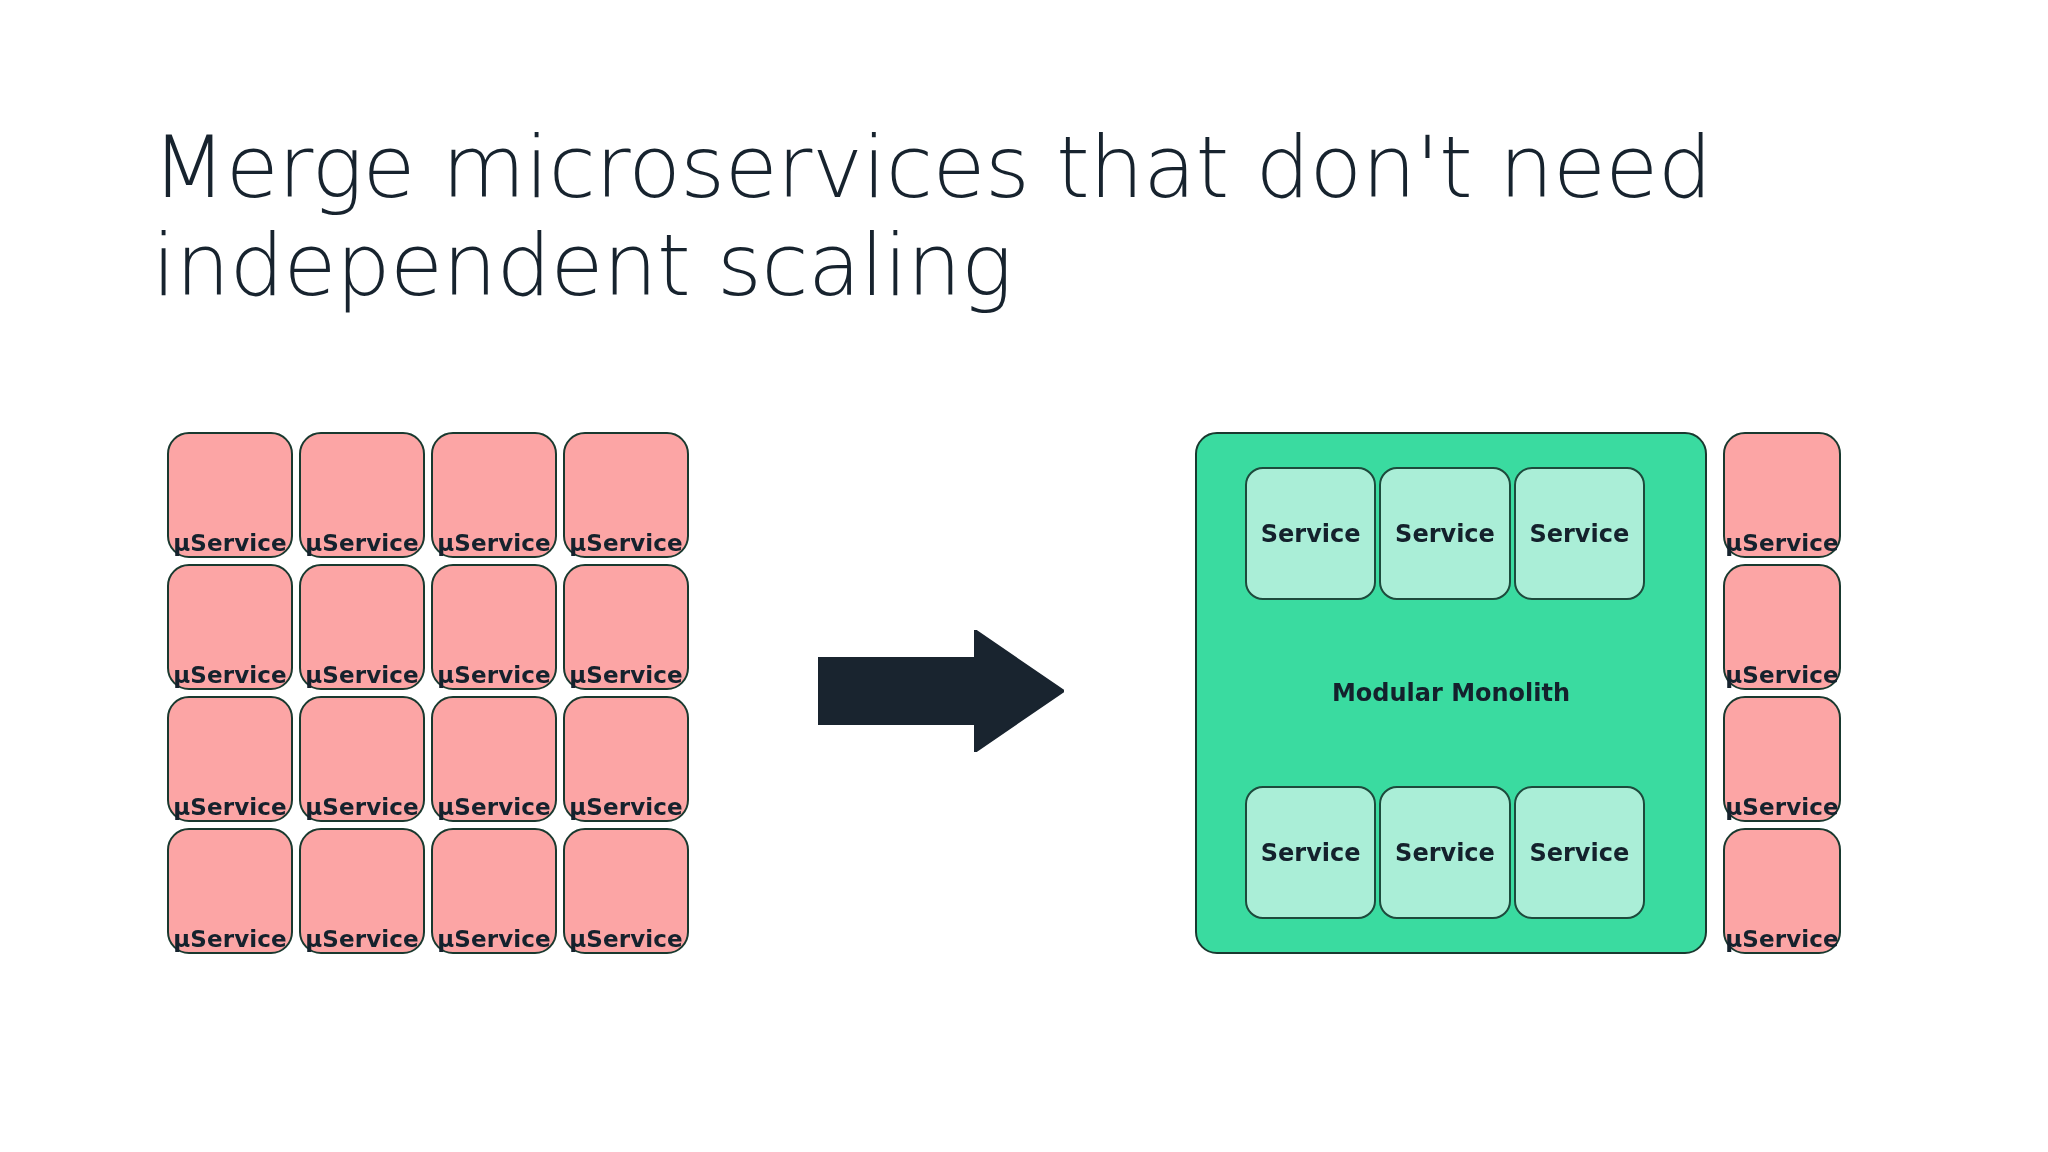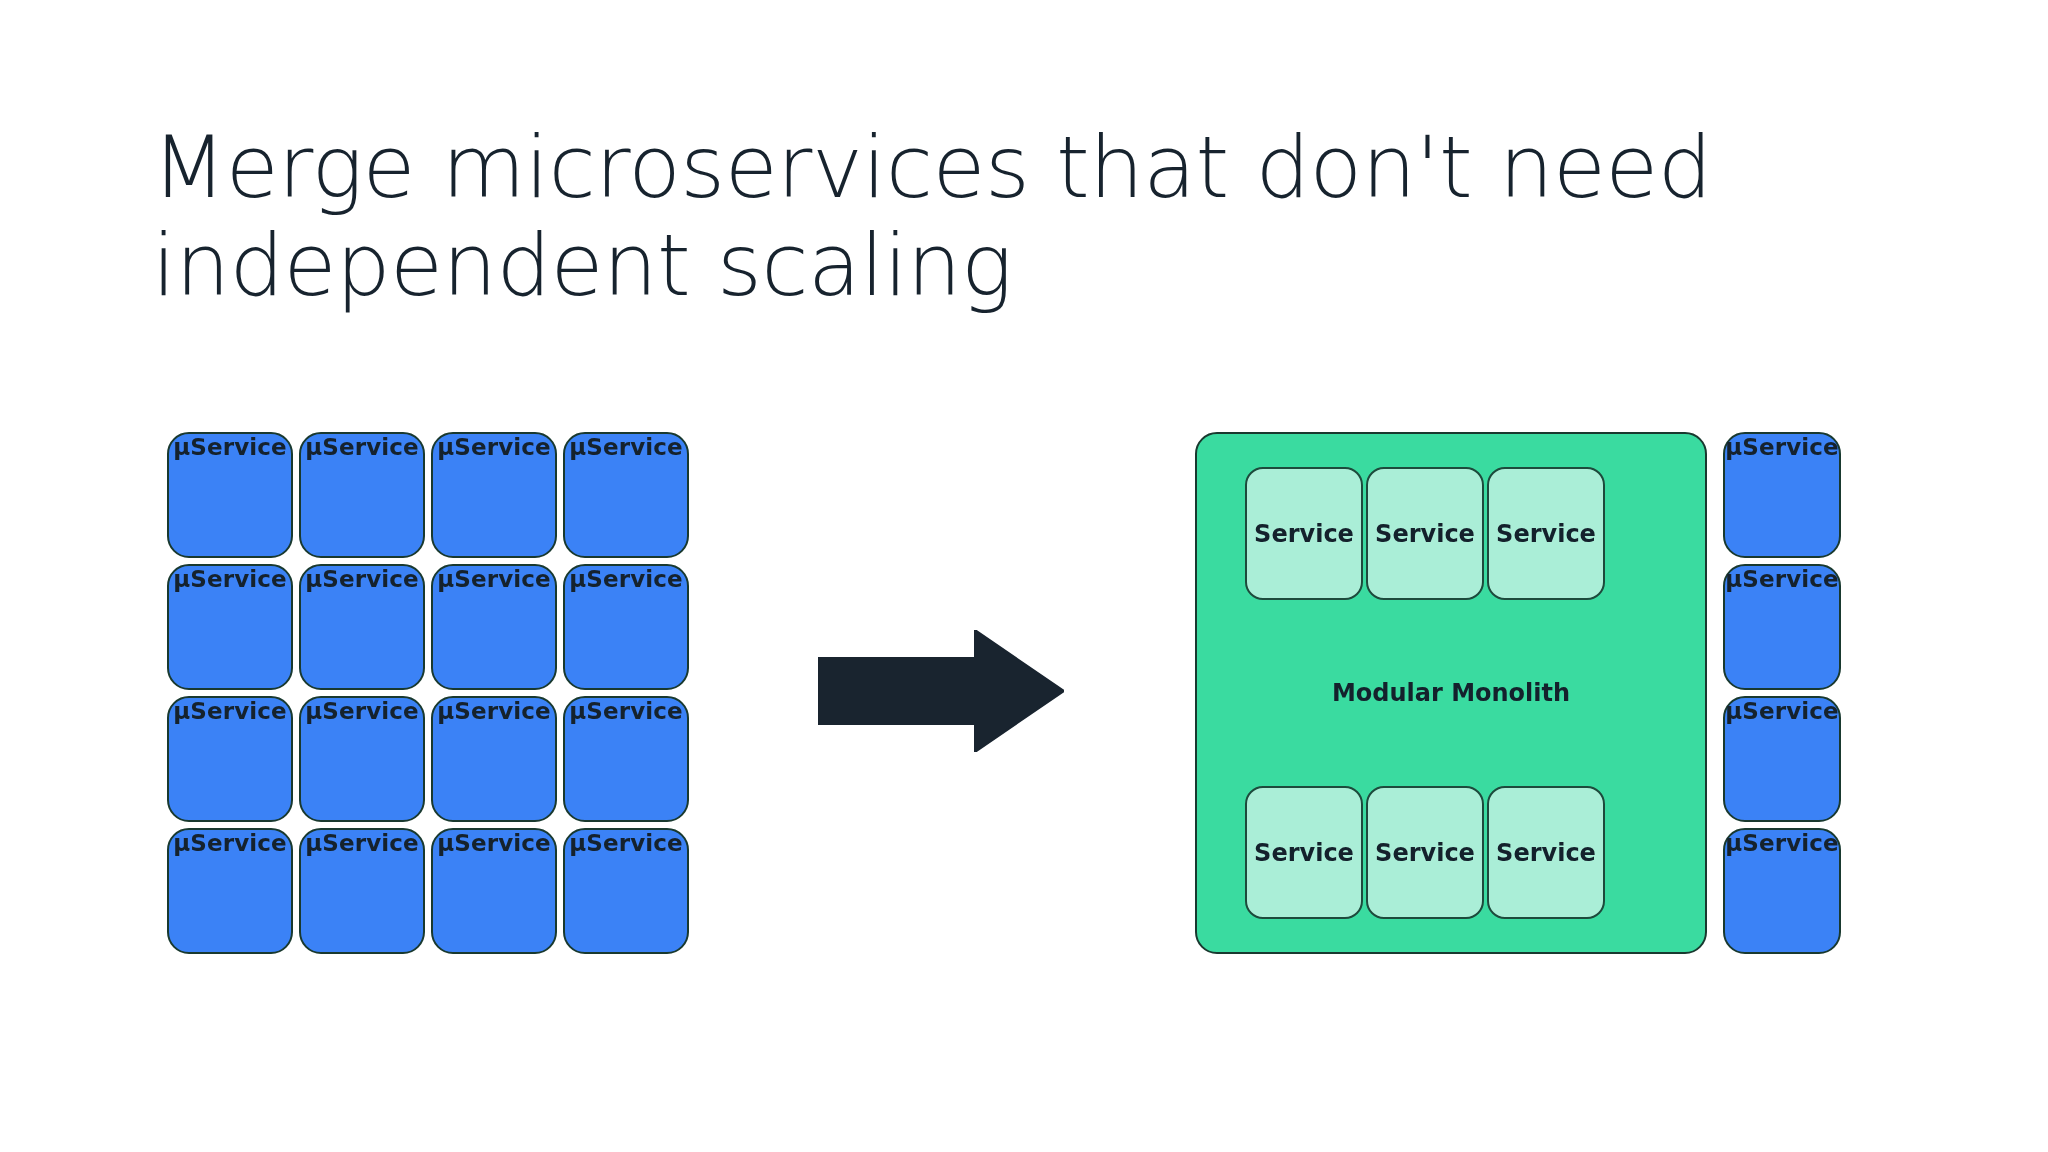--- a/index.html
+++ b/index.html
@@ -45,25 +45,25 @@
     top: 432px;
     width: 522px;
     height: 522px;
     display: grid;
     grid-template-columns: repeat(4, 1fr);
     grid-template-rows: repeat(4, 1fr);
     gap: 6px;
   }
 
   .ms-tile {
-    background: #3b82f6;
+    background: #fca5a5;
     border: 2px solid #19392f;
     border-radius: 22px;
     display: flex;
-    align-items: flex-start;
+    align-items: flex-end;
     justify-content: center;
     box-sizing: border-box;
   }
   .ms-tile .ms-label {
     font-size: 23px;
     font-weight: 700;
     color: #15222d;
     letter-spacing: 0.1px;
   }
 
@@ -90,21 +90,21 @@
     height: 522px;
     background: #3adba0;
     border: 2px solid #19392f;
     border-radius: 22px;
     box-sizing: border-box;
   }
 
   .inner-row {
     position: absolute;
     left: 48px;
-    width: 360px;
+    width: 400px;
     height: 133px;
     display: flex;
     gap: 3px;
   }
   #inner-row-top { top: 33px; }
   #inner-row-bottom { bottom: 33px; }
 
   .inner-service {
     flex: 1;
     background: #aaeed7;

